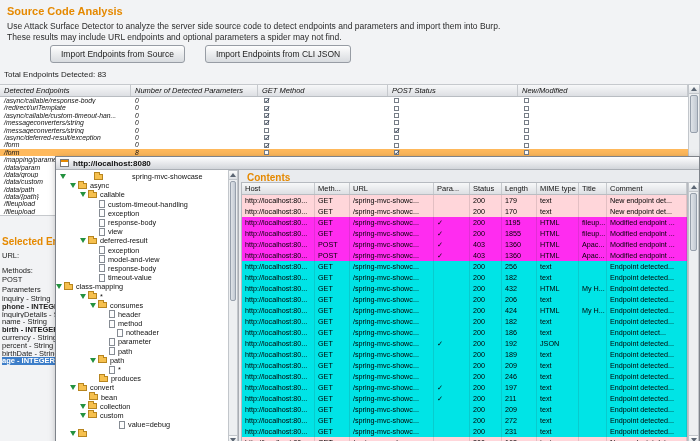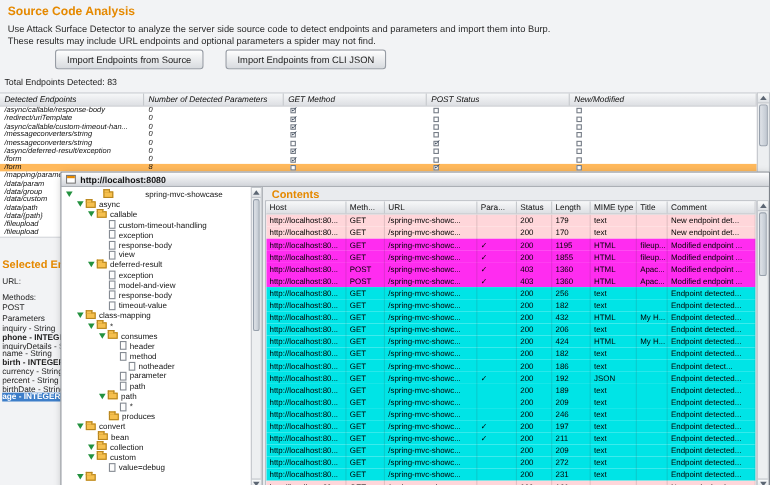--- a/index.html
+++ b/index.html
@@ -420,21 +420,21 @@
             <div class="tree-row" style="padding-left: 34px;">
               <span class="tri-ph"></span>
               <span class="doc"></span>
               <span class="tlabel">response-body</span>
             </div>
             <div class="tree-row" style="padding-left: 34px;">
               <span class="tri-ph"></span>
               <span class="doc"></span>
               <span class="tlabel">timeout-value</span>
             </div>
-            <div class="tree-row" style="padding-left: 14px; align-items: center;">
+            <div class="tree-row" style=" align-items: center;">
               <span class="tri"></span>
               <span class="folder"></span>
               <span class="tlabel">class-mapping</span>
             </div>
             <div class="tree-row" style="padding-left: 24px;">
               <span class="tri"></span>
               <span class="folder"></span>
               <span class="tlabel">*</span>
             </div>
             <div class="tree-row" style="padding-left: 34px;">
@@ -495,21 +495,21 @@
             <div class="tree-row" style="padding-left: 24px;">
               <span class="tri"></span>
               <span class="folder"></span>
               <span class="tlabel">collection</span>
             </div>
             <div class="tree-row" style="padding-left: 24px;">
               <span class="tri"></span>
               <span class="folder"></span>
               <span class="tlabel">custom</span>
             </div>
-            <div class="tree-row" style="padding-left: 34px;">
+            <div class="tree-row" style="padding-left: 54px;">
               <span class="tri-ph"></span>
               <span class="doc"></span>
               <span class="tlabel">value=debug</span>
             </div>
             <div class="tree-row" style="padding-left: 14px;">
               <span class="tri"></span>
               <span class="folder"></span>
               <span class="tlabel"></span>
             </div>
           </div>

